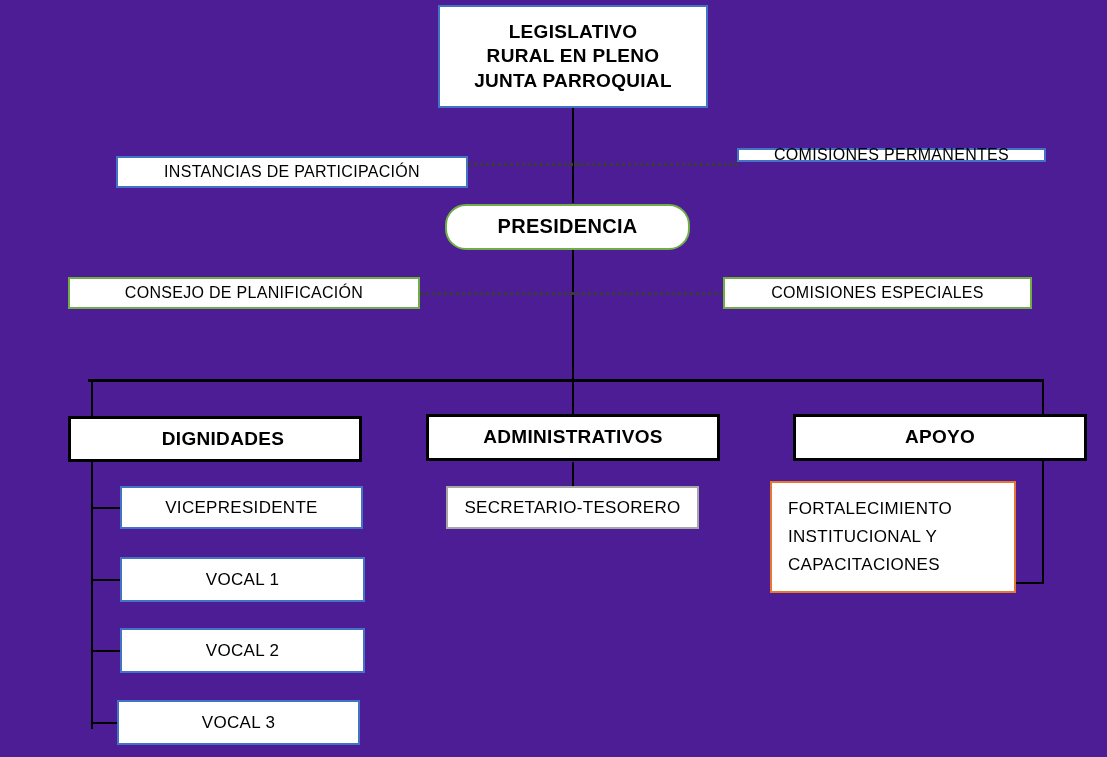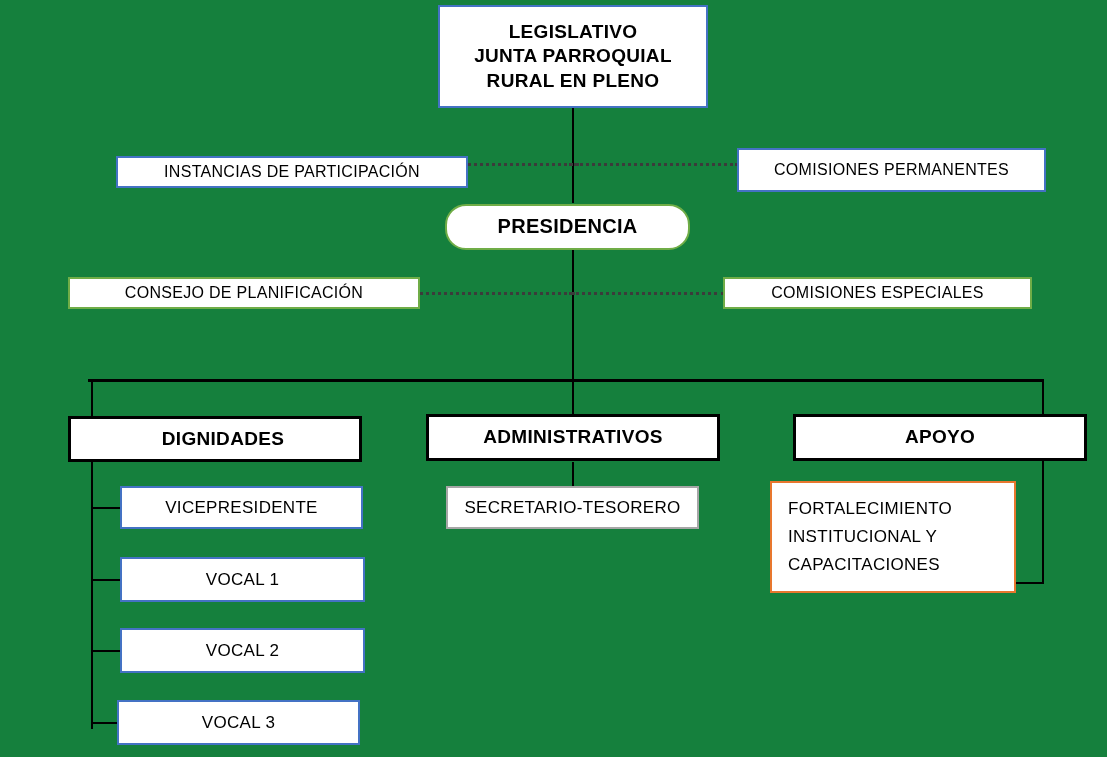--- a/index.html
+++ b/index.html
@@ -8,21 +8,21 @@
     background: #ffffff;
   }
   body {
     font-family: "Liberation Sans", sans-serif;
     -webkit-font-smoothing: antialiased;
   }
   #canvas {
     position: relative;
     width: 1107px;
     height: 757px;
-    background: #15803d;
+    background: #4c1d95;
     overflow: hidden;
   }
   
   .line-v, .line-h {
     position: absolute;
     background: #000000;
   }
   .line-v { width: 2px; }
   .line-h { height: 2px; }
   .line-h.thick { height: 3px; }
@@ -84,30 +84,30 @@
   <div class="line-v" style="left:572px; top:462px; height:24px;"></div>
 
   <div class="line-h" style="left:91px; top:507px; width:29px;"></div>
   <div class="line-h" style="left:91px; top:579px; width:29px;"></div>
   <div class="line-h" style="left:91px; top:650px; width:29px;"></div>
   <div class="line-h" style="left:91px; top:722px; width:29px;"></div>
 
   <div class="box b-blue bold fs-head" style="left:438px; top:5px; width:270px; height:103px;">
     <div class="txt">
       <div>LEGISLATIVO</div>
+      <div>RURAL EN PLENO</div>
       <div>JUNTA PARROQUIAL</div>
-      <div>RURAL EN PLENO</div>
     </div>
   </div>
 
   <div class="box b-blue fs-mid" style="left:68px; top:156px; width:352px; height:32px;margin-left:48px;">
     <div class="txt">INSTANCIAS DE PARTICIPACIÓN</div>
   </div>
 
-  <div class="box b-blue fs-mid" style="left:737px; top:148px; width:309px; height:44px;">
+  <div class="box b-blue fs-mid" style="left:737px; top:148px; width:309px; height:14px;">
     <div class="txt">COMISIONES  PERMANENTES</div>
   </div>
 
   <div class="box b-green bold fs-pres" style="left:445px; top:204px; width:245px; height:46px;">
     <div class="txt">PRESIDENCIA</div>
   </div>
 
   <div class="box b-green fs-mid" style="left:68px; top:277px; width:352px; height:32px;">
     <div class="txt">CONSEJO DE PLANIFICACIÓN</div>
   </div>

